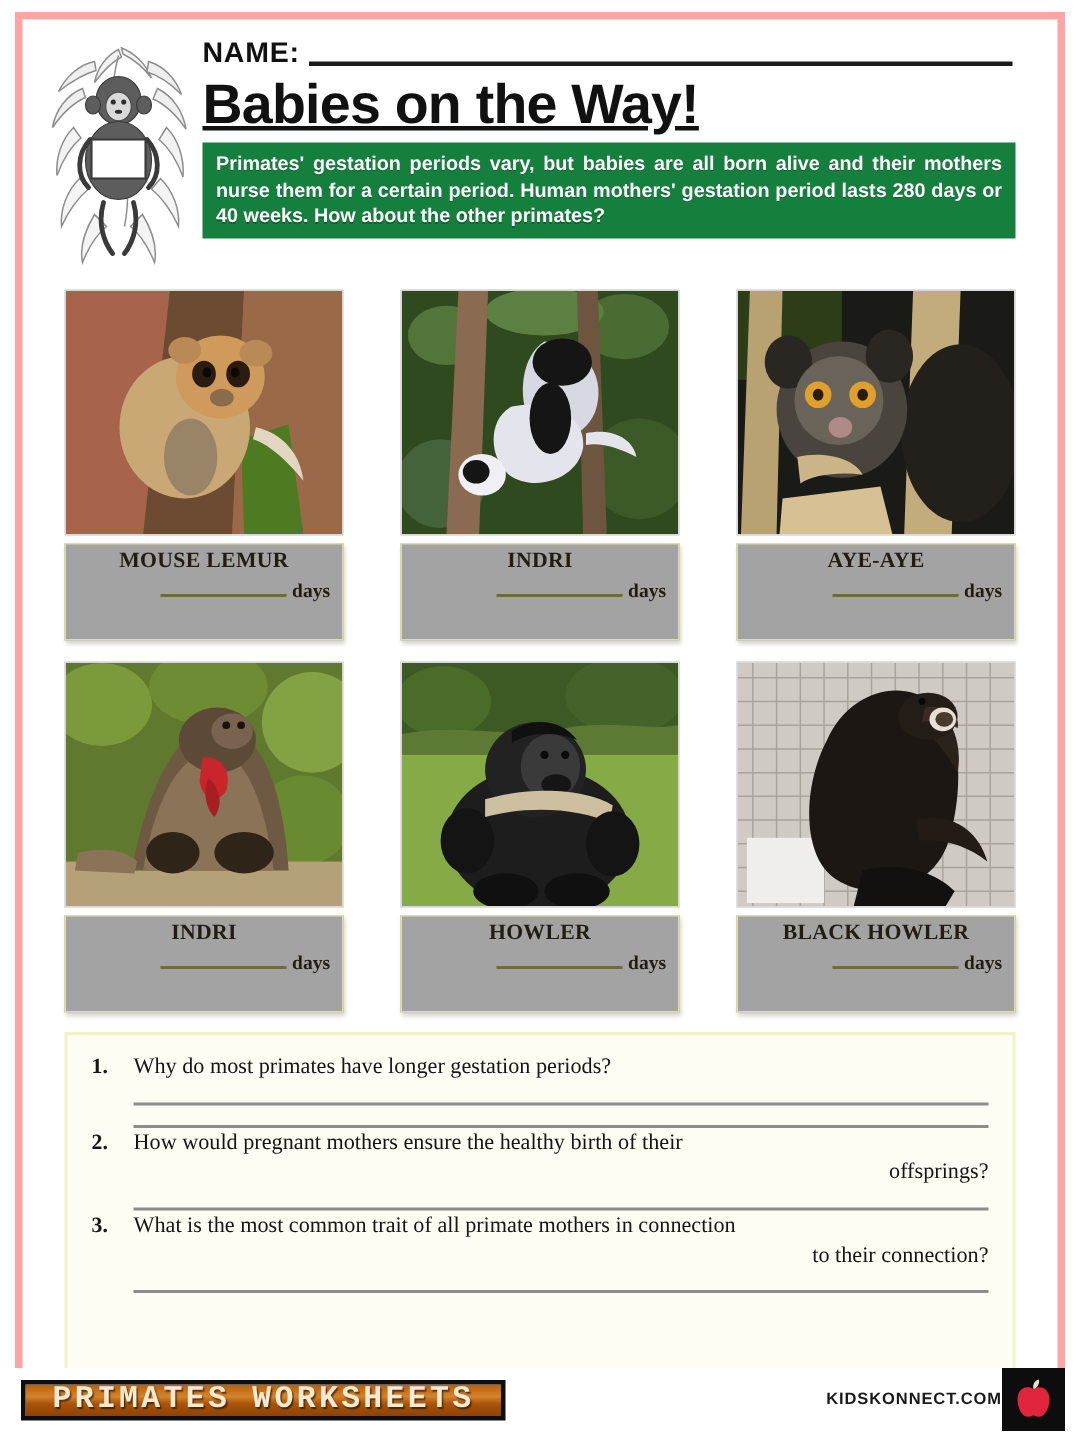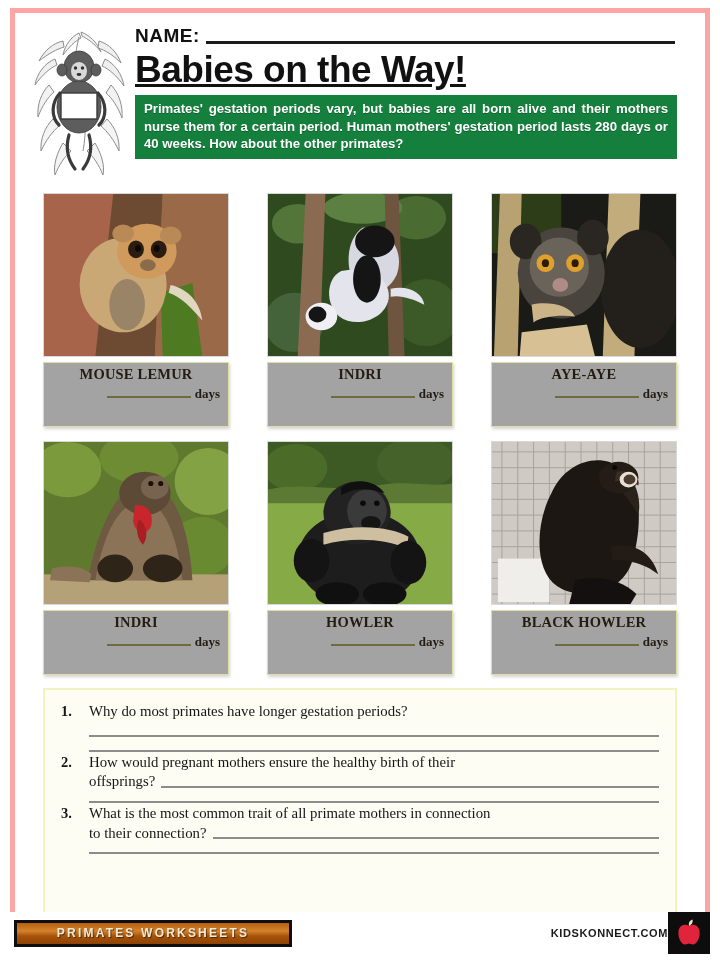--- a/index.html
+++ b/index.html
@@ -190,20 +190,21 @@
     color: #151515;
     line-height: 1.33;
     text-align: justify;
     text-align-last: left;
   }
   .q-text.justified { text-align: justify; }
 
   .q-inline {
     display: flex;
     align-items: flex-end;
+    flex-direction: column;
   }
   .q-inline .q-text { flex: 0 0 auto; white-space: nowrap; }
   .q-inline .rule {
     flex: 1;
     height: 2px;
     background: #8c8c8c;
     margin-left: 6px;
     margin-bottom: 4px;
   }
 
@@ -230,23 +231,23 @@
     height: 27px;
     min-width: 278px;
     border: 3px solid #0e0e0e;
     background: linear-gradient(to bottom, #b5600f 0%, #d4832c 38%, #a85309 62%, #8d4305 100%);
     display: flex;
     align-items: center;
     justify-content: center;
     padding: 0 18px;
   }
   .footer-badge span {
-    font-family: Liberation Sans, sans-serif;
-    font-weight: bold;
-    font-size: 12px;
+    font-family: Liberation Mono, monospace;
+    font-weight: bold;
+    font-size: 21px;
     letter-spacing: 2.2px;
     color: #f7e9d2;
     text-shadow: 1px 1px 1px rgba(0,0,0,0.55);
     white-space: nowrap;
   }
   .footer-spacer { flex: 1; }
   .footer-url {
     font-family: "Liberation Sans", sans-serif;
     font-weight: bold;
     font-size: 11px;

